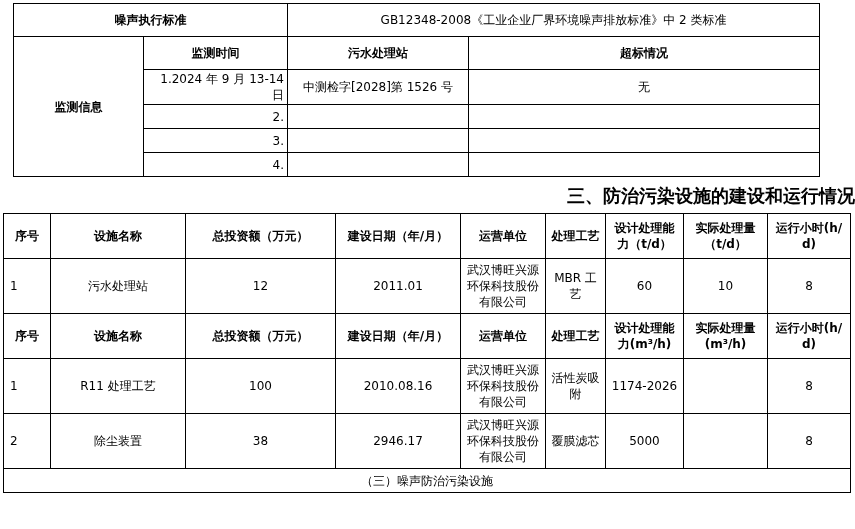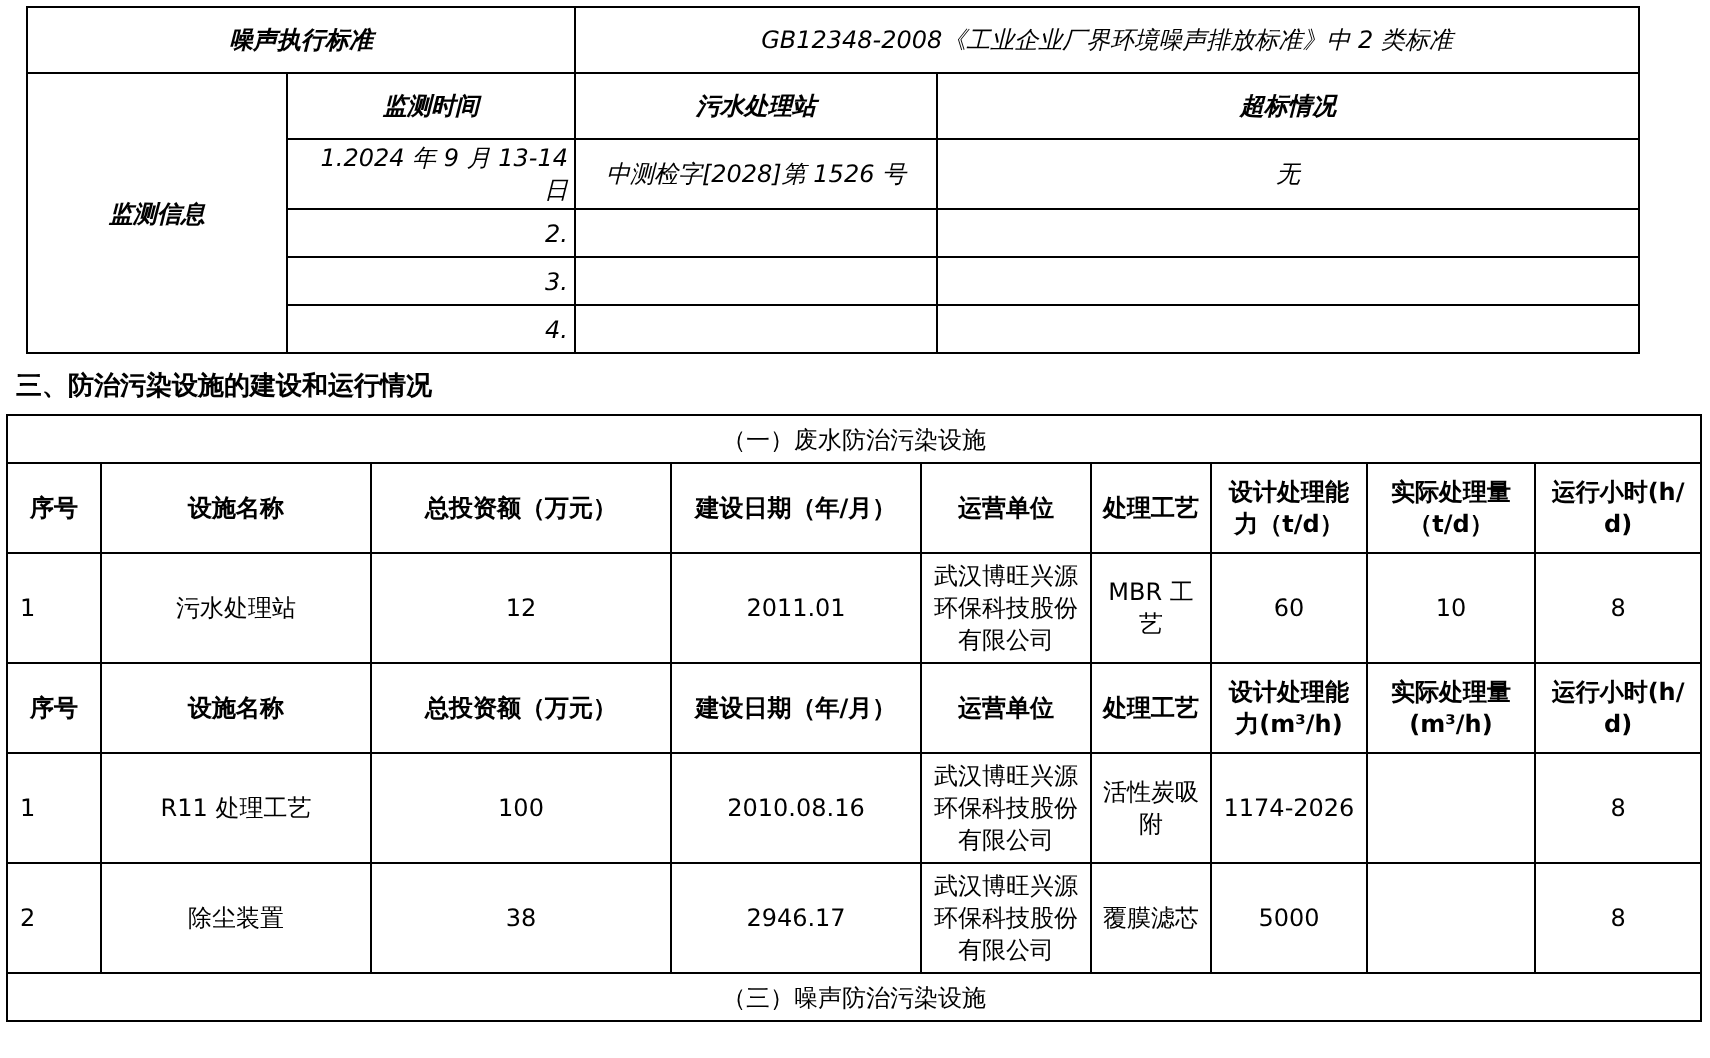--- a/index.html
+++ b/index.html
@@ -25,31 +25,31 @@
     word-break:break-all;
     line-height:1.35;
   }
   .bold{font-weight:bold;}
   .left{text-align:right;padding-left:5px;}
 
   
   .top-table{
     width:806px;
     margin:3px 0 0 13px;
-    font-style:italic;
   }
   .top-table tr.r1 td{height:30px;}
   .top-table tr.r2 td{height:30px;text-align:center;}
   .top-table tr.rd td{height:21px;}
 
   
   .section-title{
-    font-size:13px;
+    font-size:18px;
     font-weight:bold;
     margin:7px 0 5px 8px;
+    text-align:right;
   }
 
   
   .fac-table{
     width:847px;
     margin:0 0 0 3px;
   }
   .fac-table td.sec-cell{height:21px;}
   .fac-table tr.hdr-row td{height:42px;font-weight:bold;}
   .fac-table tr.data-row td{height:52px;}
@@ -107,23 +107,20 @@
       <col style="width:135px">
       <col style="width:150px">
       <col style="width:125px">
       <col style="width:85px">
       <col style="width:60px">
       <col style="width:78px">
       <col style="width:84px">
       <col style="width:83px">
   </colgroup>
   <tbody>
-      <tr>
-        <td colspan="9" class="sec-cell">（一）废水防治污染设施</td>
-      </tr>
       <tr class="hdr-row">
         <td>序号</td>
         <td>设施名称</td>
         <td>总投资额（万元）</td>
         <td>建设日期（年/月）</td>
         <td>运营单位</td>
         <td>处理工艺</td>
         <td>设计处理能力（t/d）</td>
         <td>实际处理量（t/d）</td>
         <td>运行小时(h/d)</td>

